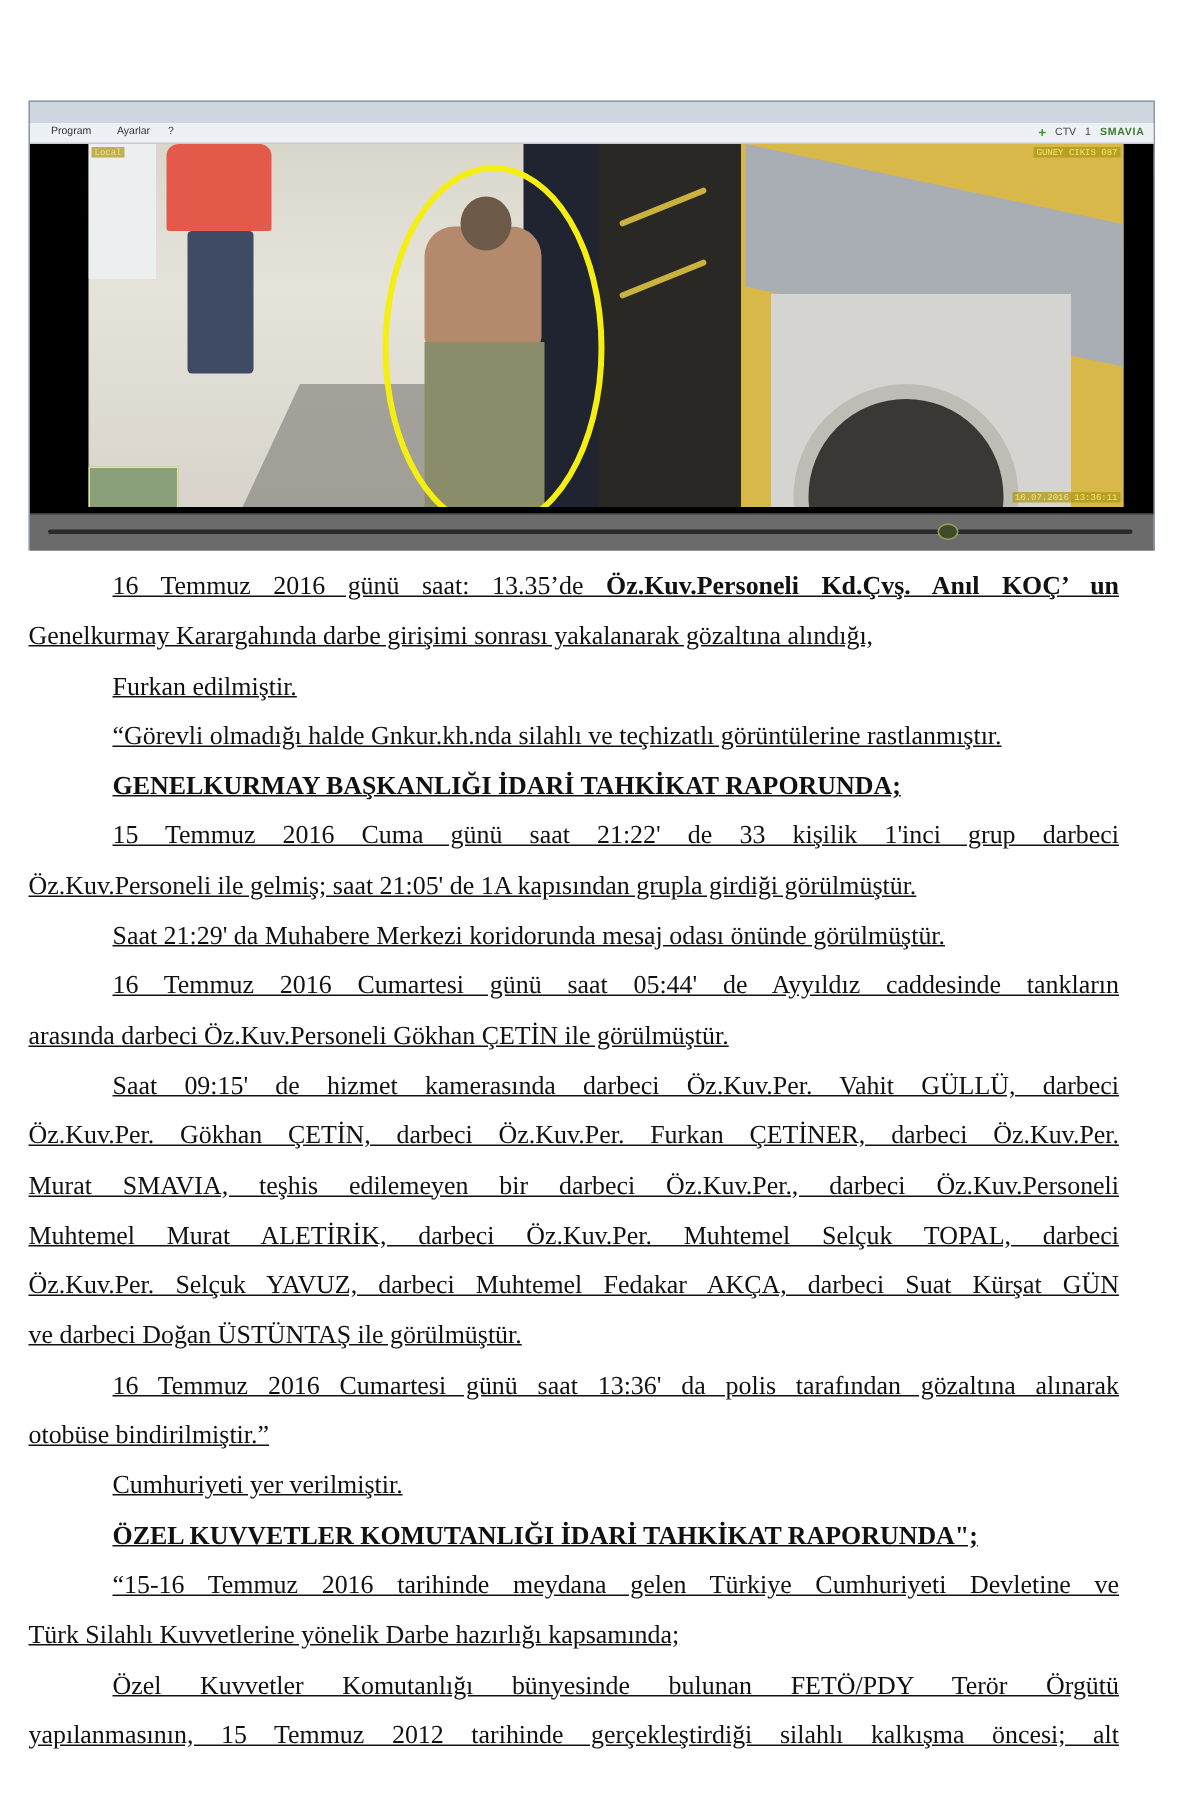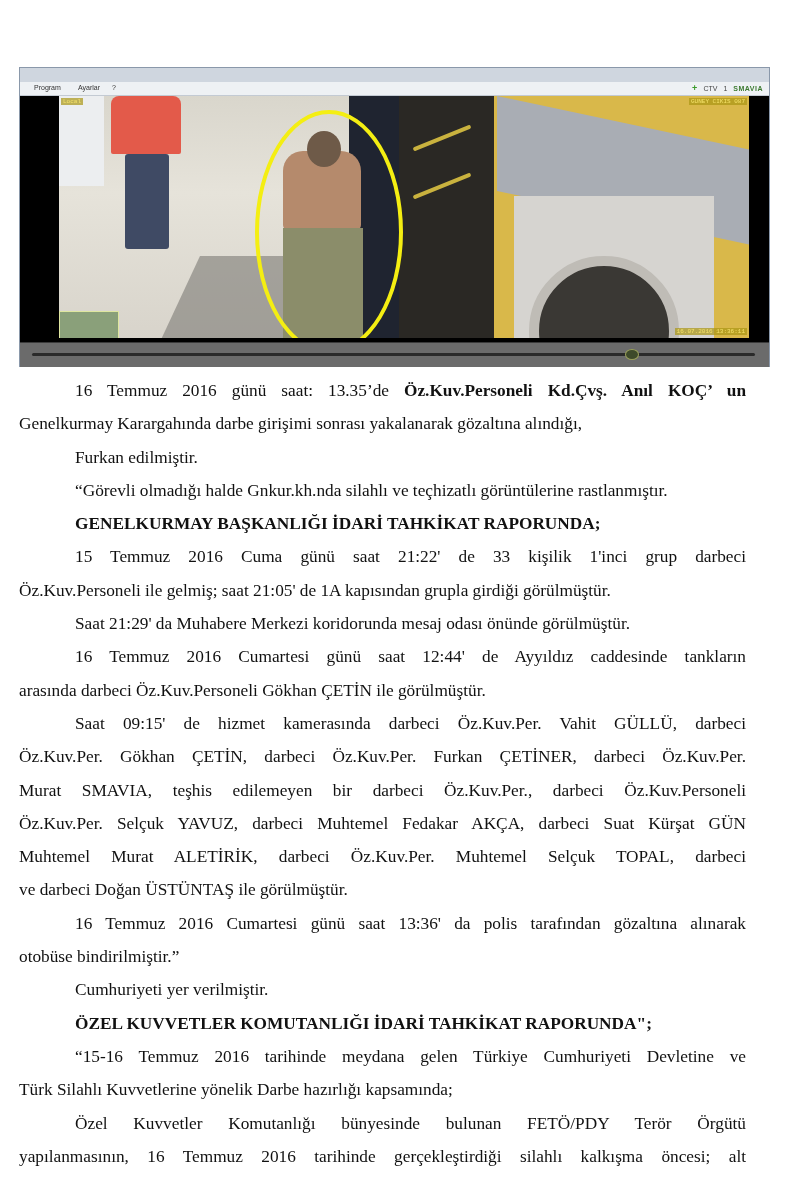--- a/index.html
+++ b/index.html
@@ -42,21 +42,21 @@
   .officer { left: 290px; top: 0; width: 50px; height: 242px; background: #1f2430; }
   .highlight-ellipse { left: 196px; top: 14px; width: 148px; height: 244px; border: 4px solid #f4ee12; border-radius: 50%; box-sizing: border-box; }
   .pip { left: 0; top: 215px; width: 58px; height: 27px; background: #8aa07a; border: 1px solid #dfe6a0; }
 
   .seekbar { position: absolute; left: 0; top: 274px; right: 0; height: 24px; background: #6b6b6b; border-top: 1px solid #3a3a3a; }
   .seekbar .track { position: absolute; left: 12px; right: 14px; top: 10px; height: 3px; background: #2a2a2a; border-radius: 2px; }
   .seekbar .knob { position: absolute; left: 605px; top: 6px; width: 12px; height: 9px; background: #3e4a2a; border: 1px solid #9aa05a; border-radius: 50%; }
 
   
   .doc { position: absolute; left: 19px; top: 374px; width: 727px; font-size: 17.3px; line-height: 33.3px; }
-  .p { margin: 0; text-align: justify; text-align-last: left; }
+  .p { margin: 0; text-align: justify; text-align-last: left; text-decoration: underline; }
   .indent { text-indent: 56px; }
   .indent-only { padding-left: 56px; }
   .justify-full { text-align-last: justify; }
   .bold { font-weight: bold; }
 </style>
 </head>
 <body>
 
 <div class="viewer">
   <div class="titlebar">
@@ -114,29 +114,29 @@
 
 <div class="doc">
   <p class="p indent justify-full"><span>16 Temmuz 2016 günü saat: 13.35’de </span><span class="bold">Öz.Kuv.Personeli Kd.Çvş. Anıl KOÇ’ un</span></p>
   <p class="p">Genelkurmay Karargahında darbe girişimi sonrası yakalanarak gözaltına alındığı,</p>
   <p class="p indent-only">Furkan edilmiştir.</p>
   <p class="p indent-only">“Görevli olmadığı halde Gnkur.kh.nda silahlı ve teçhizatlı görüntülerine rastlanmıştır.</p>
   <p class="p indent-only bold">GENELKURMAY BAŞKANLIĞI İDARİ TAHKİKAT RAPORUNDA;</p>
   <p class="p indent justify-full">15 Temmuz 2016 Cuma günü saat 21:22' de 33 kişilik 1'inci grup darbeci</p>
   <p class="p">Öz.Kuv.Personeli ile gelmiş; saat 21:05' de 1A kapısından grupla girdiği görülmüştür.</p>
   <p class="p indent-only">Saat 21:29' da Muhabere Merkezi koridorunda mesaj odası önünde görülmüştür.</p>
-  <p class="p indent justify-full">16 Temmuz 2016 Cumartesi günü saat 12:44' de Ayyıldız caddesinde tankların</p>
+  <p class="p indent justify-full">16 Temmuz 2016 Cumartesi günü saat 05:44' de Ayyıldız caddesinde tankların</p>
   <p class="p">arasında darbeci Öz.Kuv.Personeli Gökhan ÇETİN ile görülmüştür.</p>
   <p class="p indent justify-full">Saat 09:15' de hizmet kamerasında darbeci  Öz.Kuv.Per. Vahit GÜLLÜ, darbeci</p>
   <p class="p justify-full">Öz.Kuv.Per.  Gökhan ÇETİN, darbeci Öz.Kuv.Per. Furkan ÇETİNER, darbeci Öz.Kuv.Per.</p>
   <p class="p justify-full">Murat SMAVIA, teşhis edilemeyen bir darbeci Öz.Kuv.Per., darbeci Öz.Kuv.Personeli</p>
+  <p class="p justify-full">Muhtemel Murat ALETİRİK, darbeci Öz.Kuv.Per. Muhtemel Selçuk TOPAL, darbeci</p>
   <p class="p justify-full">Öz.Kuv.Per. Selçuk YAVUZ, darbeci Muhtemel Fedakar AKÇA, darbeci Suat Kürşat GÜN</p>
-  <p class="p justify-full">Muhtemel Murat ALETİRİK, darbeci Öz.Kuv.Per. Muhtemel Selçuk TOPAL, darbeci</p>
   <p class="p">ve darbeci Doğan ÜSTÜNTAŞ ile görülmüştür.</p>
   <p class="p indent justify-full">16 Temmuz 2016 Cumartesi günü saat 13:36' da polis tarafından gözaltına alınarak</p>
   <p class="p">otobüse bindirilmiştir.”</p>
   <p class="p indent-only">Cumhuriyeti yer verilmiştir.</p>
   <p class="p indent-only bold">ÖZEL KUVVETLER KOMUTANLIĞI İDARİ TAHKİKAT RAPORUNDA";</p>
   <p class="p indent justify-full">“15-16 Temmuz 2016 tarihinde meydana gelen Türkiye Cumhuriyeti Devletine ve</p>
   <p class="p">Türk Silahlı Kuvvetlerine yönelik Darbe hazırlığı kapsamında;</p>
   <p class="p indent justify-full">Özel Kuvvetler Komutanlığı bünyesinde bulunan FETÖ/PDY Terör Örgütü</p>
-  <p class="p justify-full">yapılanmasının, 16 Temmuz 2016 tarihinde gerçekleştirdiği silahlı kalkışma öncesi; alt</p>
+  <p class="p justify-full">yapılanmasının, 15 Temmuz 2012 tarihinde gerçekleştirdiği silahlı kalkışma öncesi; alt</p>
 </div>
 
 </body></html>

